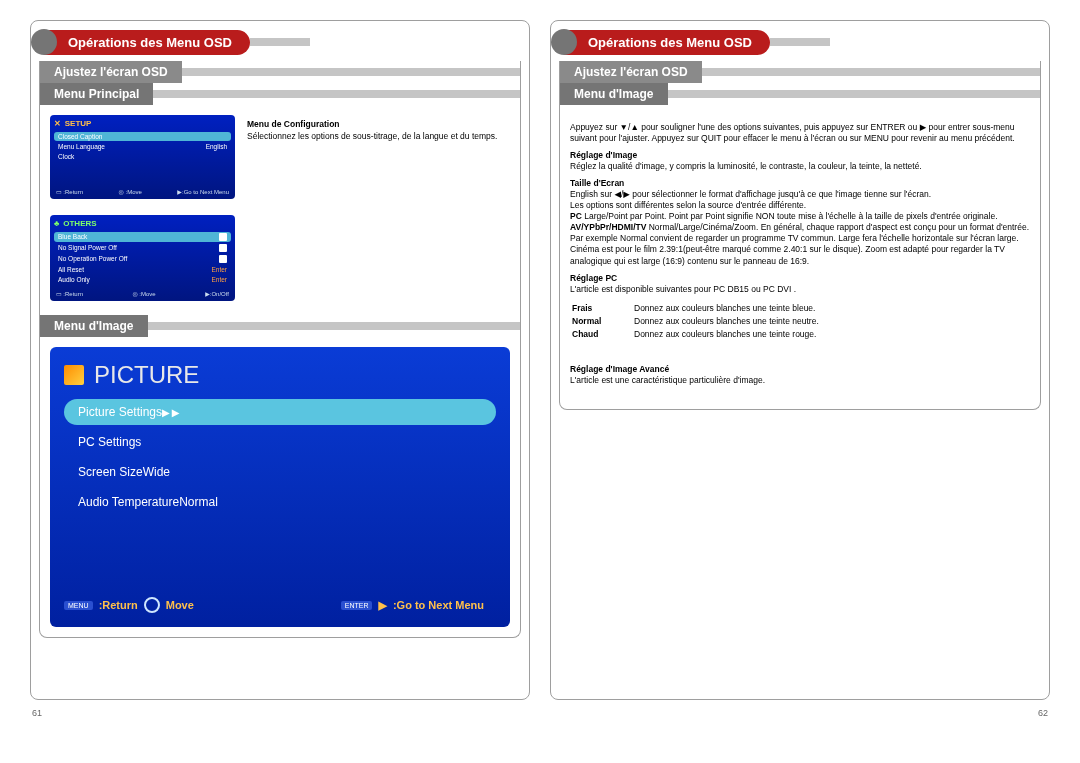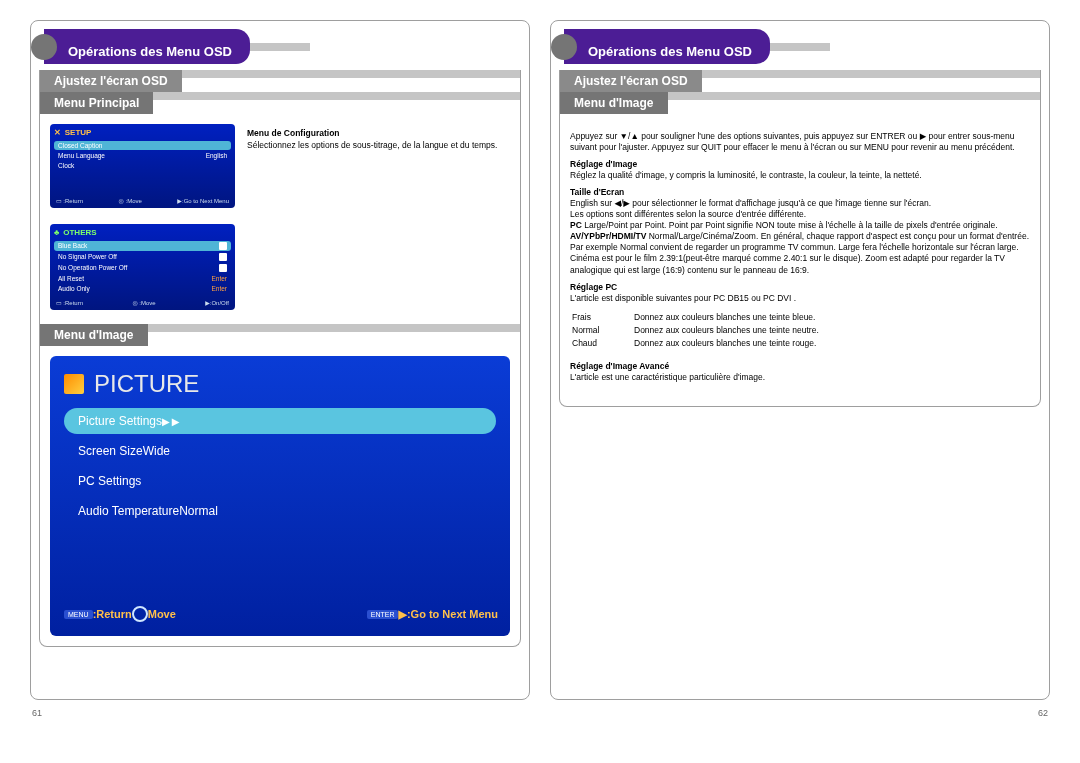--- a/index.html
+++ b/index.html
@@ -1,52 +1,52 @@
 <!DOCTYPE html>
 <html><head>
 <meta charset="utf-8">
 <style>
   * { box-sizing: border-box; margin: 0; padding: 0; }
   body { background: #fff; font-family: Arial, sans-serif; display: flex; justify-content: center; gap: 20px; padding: 20px; }
   .page { width: 500px; background: #fff; position: relative; }
   .page-frame { border: 1px solid #9e9e9e; border-radius: 8px; padding: 8px 8px 20px 8px; min-height: 680px; position: relative; }
   .tab-header { position: relative; margin-bottom: 6px; display: flex; align-items: center; margin-left: -8px; }
   .tab-circle { width: 26px; height: 26px; border-radius: 50%; background: #757575; margin-right: -13px; z-index: 2; }
-  .tab-label { background: #4c1d95; color: #fff; font-weight: bold; font-size: 13px; padding: 15px 18px 5px 24px; border-radius: 0 14px 14px 0; position: relative; }
+  .tab-label { background: #b91c1c; color: #fff; font-weight: bold; font-size: 13px; padding: 5px 18px 5px 24px; border-radius: 0 14px 14px 0; position: relative; }
   .tab-label::after { content: ""; position: absolute; right: -60px; top: 50%; width: 60px; height: 8px; background: #c5c5c5; transform: translateY(-50%); }
   .inner-frame { border: 1px solid #9e9e9e; border-radius: 0 0 8px 8px; border-top: none; }
   .section-label { background: #757575; color: #fff; font-weight: bold; font-size: 12px; padding: 4px 14px; }
   .section-fill { flex: 1; height: 8px; background: #c5c5c5; }
-  .section-row { display: flex; align-items: flex-start; }
+  .section-row { display: flex; align-items: center; }
   .osd-box { background: #0a1a8a; background: linear-gradient(180deg,#0020c0 0%,#001580 100%); color: #fff; font-size: 7px; border-radius: 4px; padding: 4px; width: 185px; margin: 6px 4px; }
   .osd-title { color: #ffc04a; font-weight: bold; font-size: 8px; margin-bottom: 4px; display: flex; align-items: center; gap: 4px; }
   .osd-row { display: flex; justify-content: space-between; padding: 1px 4px; border-radius: 3px; margin-bottom: 1px; font-size: 6.5px; }
   .osd-row.hl { background: #4fb5d6; }
   .osd-footer { display: flex; justify-content: space-between; font-size: 6px; margin-top: 6px; padding: 0 2px; color: #cde; }
   .chk { width: 8px; height: 8px; background: #fff; border-radius: 1px; display: inline-block; }
   .row-flex { display: flex; align-items: flex-start; gap: 8px; }
   .config-side { flex: 1; font-size: 8.5px; padding-top: 10px; }
   .config-side b { display: block; margin-bottom: 2px; }
   .picture-osd { background: linear-gradient(180deg,#0a3cd6 0%,#0020a0 100%); border-radius: 6px; padding: 14px; margin: 10px; color: #fff; height: 280px; position: relative; }
   .pic-title { font-size: 24px; color: #e8e8e8; font-weight: normal; margin-bottom: 10px; display: flex; align-items: center; gap: 10px; }
   .pic-icon { width: 20px; height: 20px; background: linear-gradient(135deg,#ff8c00,#ffd040); border-radius: 2px; }
   .pic-row { display: flex; justify-content: flex-start; padding: 6px 14px; border-radius: 14px; margin-bottom: 4px; font-size: 12px; align-items: center; }
   .pic-row.hl { background: #5ac5e0; }
   .pic-row .arrows { font-size: 10px; letter-spacing: 2px; }
-  .pic-footer { position: absolute; bottom: 14px; left: 14px; right: 12px; display: flex; align-items: center; gap: 0; font-size: 11px; color: #ffc04a; font-weight: bold; }
+  .pic-footer { position: absolute; bottom: 14px; left: 14px; right: 26px; display: flex; align-items: center; gap: 6px; font-size: 11px; color: #ffc04a; font-weight: bold; }
   .btn-pill { background: #2a4fd0; color: #fff; font-size: 7px; padding: 1px 4px; border-radius: 2px; font-weight: normal; }
   .nav-ring { width: 16px; height: 16px; border: 2px solid #cfe6ff; border-radius: 50%; display: inline-block; position: relative; }
   .page-num { position: absolute; bottom: -18px; font-size: 9px; color: #666; }
   .page-num.left { left: 2px; }
   .page-num.right { right: 2px; }
   .rtcol { padding: 17px 10px; font-size: 8.5px; line-height: 1.3; }
   .rtcol p { margin-bottom: 6px; }
   .rtcol b { font-weight: bold; }
   .temp-table { width: 100%; font-size: 8.5px; }
-  .temp-table td:first-child { font-weight: normal; width: 60px; vertical-align: top; }
+  .temp-table td:first-child { font-weight: bold; width: 60px; vertical-align: top; }
 </style>
 </head>
 <body>
 
 <div class="page">
   <div class="page-frame">
     <div class="tab-header">
       <div class="tab-circle"></div>
       <div class="tab-label">Opérations des Menu OSD</div>
     </div>
@@ -133,26 +133,26 @@
       <div class="picture-osd">
         <div class="pic-title">
           <span class="pic-icon"></span>
           <span>PICTURE</span>
         </div>
         <div class="pic-row hl">
             <span>Picture Settings</span>
             <span class="arrows">▶▶</span>
           </div>
         <div class="pic-row">
+            <span>PC Settings</span>
+            <span></span>
+          </div>
+        <div class="pic-row">
             <span>Screen Size</span>
             <span>Wide</span>
-          </div>
-        <div class="pic-row">
-            <span>PC Settings</span>
-            <span></span>
           </div>
         <div class="pic-row">
             <span>Audio Temperature</span>
             <span>Normal</span>
           </div>
         <div class="pic-footer">
           <span class="btn-pill">MENU</span>
           <span>:Return</span>
           <span class="nav-ring"></span>
           <span>Move</span>
@@ -203,18 +203,18 @@
           <tr>
                 <td>Normal</td>
                 <td>Donnez aux couleurs blanches une teinte neutre.</td>
               </tr>
           <tr>
                 <td>Chaud</td>
                 <td>Donnez aux couleurs blanches une teinte rouge.</td>
               </tr>
         </tbody>
           </table>
-        <p style="margin-top:10px"><b>Réglage d'Image Avancé</b><br><span>L'article est une caractéristique particulière d'image.</span></p>
+        <p style="margin-top:22px"><b>Réglage d'Image Avancé</b><br><span>L'article est une caractéristique particulière d'image.</span></p>
       </div>
     </div>
   </div>
   <div class="page-num right">62</div>
 </div>
 
 </body></html>

